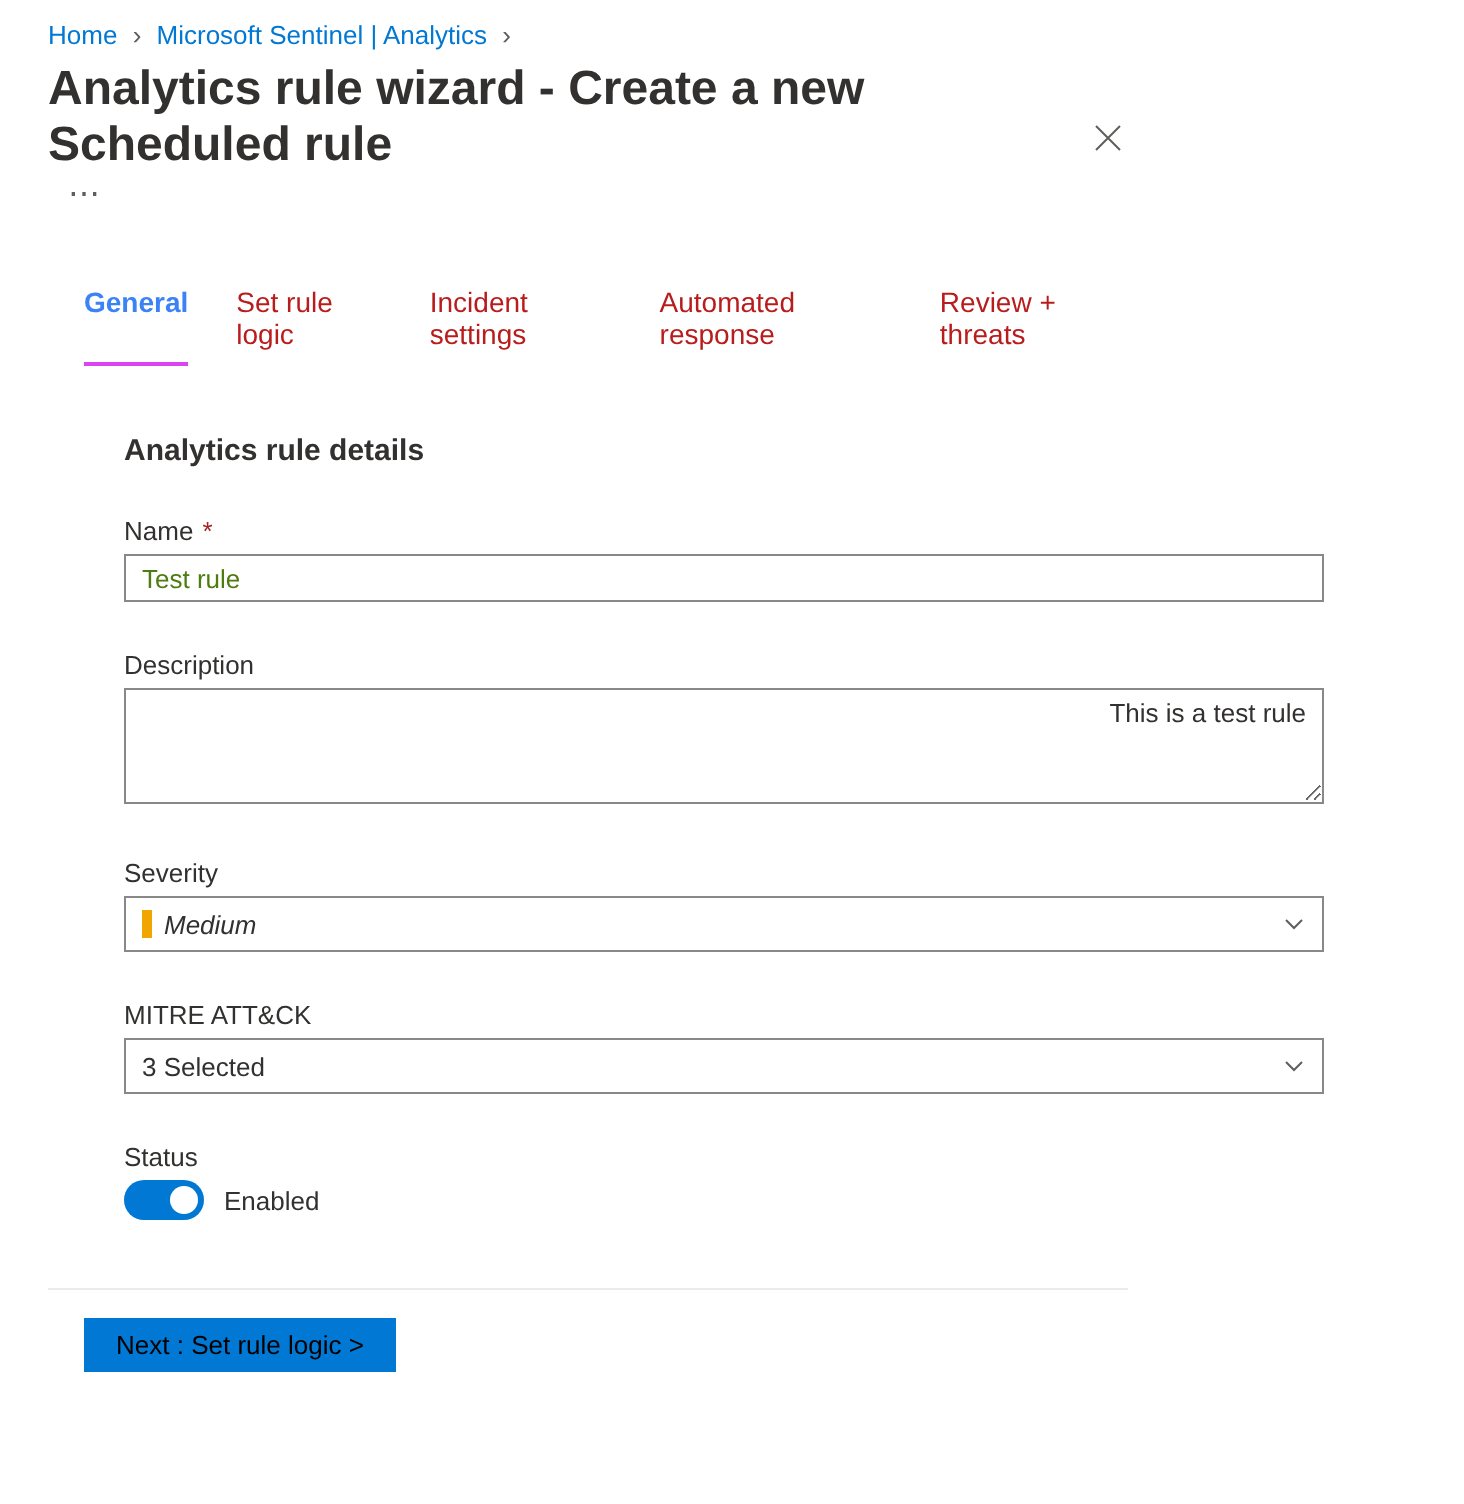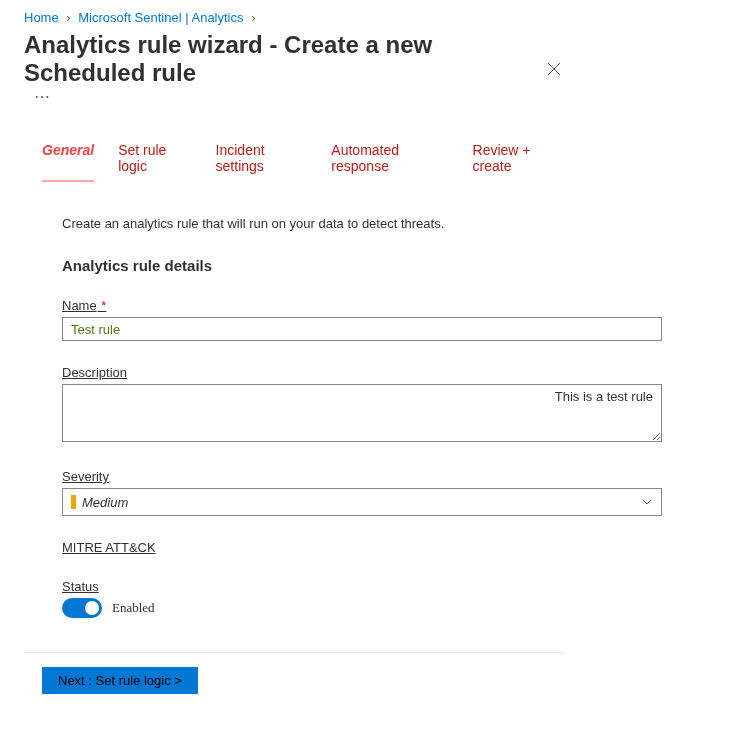--- a/index.html
+++ b/index.html
@@ -62,43 +62,41 @@
     margin-top: 36px;
     padding-left: 18px;
   }
   .tab {
     padding: 0 0 8px 0;
     font-size: 14px;
     color: #b91c1c;
     cursor: pointer;
   }
   .tab.active {
-    color: #ef4444;
+    color: #3b82f6;
     font-weight: 600;
-    border-bottom: 2px solid #fca5a5;
-    font-style: italic;
+    border-bottom: 2px solid #d946ef;
   }
   .content {
     padding: 34px 18px 0 38px;
   }
   .intro {
     font-size: 13px;
     color: #323130;
     margin-bottom: 26px;
   }
   .section-title {
     font-size: 15px;
     font-weight: 600;
     margin-bottom: 24px;
   }
   .label {
     font-size: 13px;
     color: #323130;
     margin-bottom: 4px;
-    text-decoration: underline;
   }
   .req {
     color: #a4262c;
     margin-left: 1px;
   }
   .text-input {
     width: 600px;
     height: 24px;
     border: 1px solid #8a8886;
     padding: 2px 8px;
@@ -139,21 +137,20 @@
   .chev {
     display: flex;
     align-items: center;
     color: #605e5c;
   }
   .toggle-row {
     display: flex;
     align-items: center;
     gap: 10px;
     margin-top: 4px;
-    font-family: Liberation Serif, serif;
   }
   .toggle {
     width: 40px;
     height: 20px;
     border-radius: 10px;
     background: #0078d4;
     position: relative;
     cursor: pointer;
   }
   .toggle .knob {
@@ -204,25 +201,24 @@
           <path d="M1 1 L13 13 M13 1 L1 13" stroke="#605e5c" stroke-width="1" fill="none"></path>
         </svg>
     </div>
   </div>
 
   <div class="tabs">
     <div class="tab active">General</div>
     <div class="tab">Set rule logic</div>
     <div class="tab">Incident settings</div>
     <div class="tab">Automated response</div>
-    <div class="tab">Review + create</div>
+    <div class="tab">Review + threats</div>
   </div>
 
   <div class="content">
-    <div class="intro">Create an analytics rule that will run on your data to detect threats.</div>
     <div class="section-title">Analytics rule details</div>
 
     <div class="field">
       <div class="label">
         <span>Name</span><span class="req"> *</span>
       </div>
       <input class="text-input" type="text" value="Test rule" style="">
     </div>
 
     <div class="field">
@@ -240,20 +236,28 @@
         <span class="chev">
           <svg width="12" height="12" viewBox="0 0 12 12">
               <path d="M2 4 L6 8 L10 4" stroke="#605e5c" stroke-width="1" fill="none"></path>
             </svg>
         </span>
       </div>
     </div>
 
     <div class="field">
       <div class="label">MITRE ATT&amp;CK</div>
+      <div class="select-box">
+        <span>3 Selected</span>
+        <span class="chev">
+          <svg width="12" height="12" viewBox="0 0 12 12">
+              <path d="M2 4 L6 8 L10 4" stroke="#605e5c" stroke-width="1" fill="none"></path>
+            </svg>
+        </span>
+      </div>
     </div>
 
     <div class="field">
       <div class="label">Status</div>
       <div class="toggle-row">
         <div class="toggle">
           <div class="knob"></div>
         </div>
         <span>Enabled</span>
       </div>

